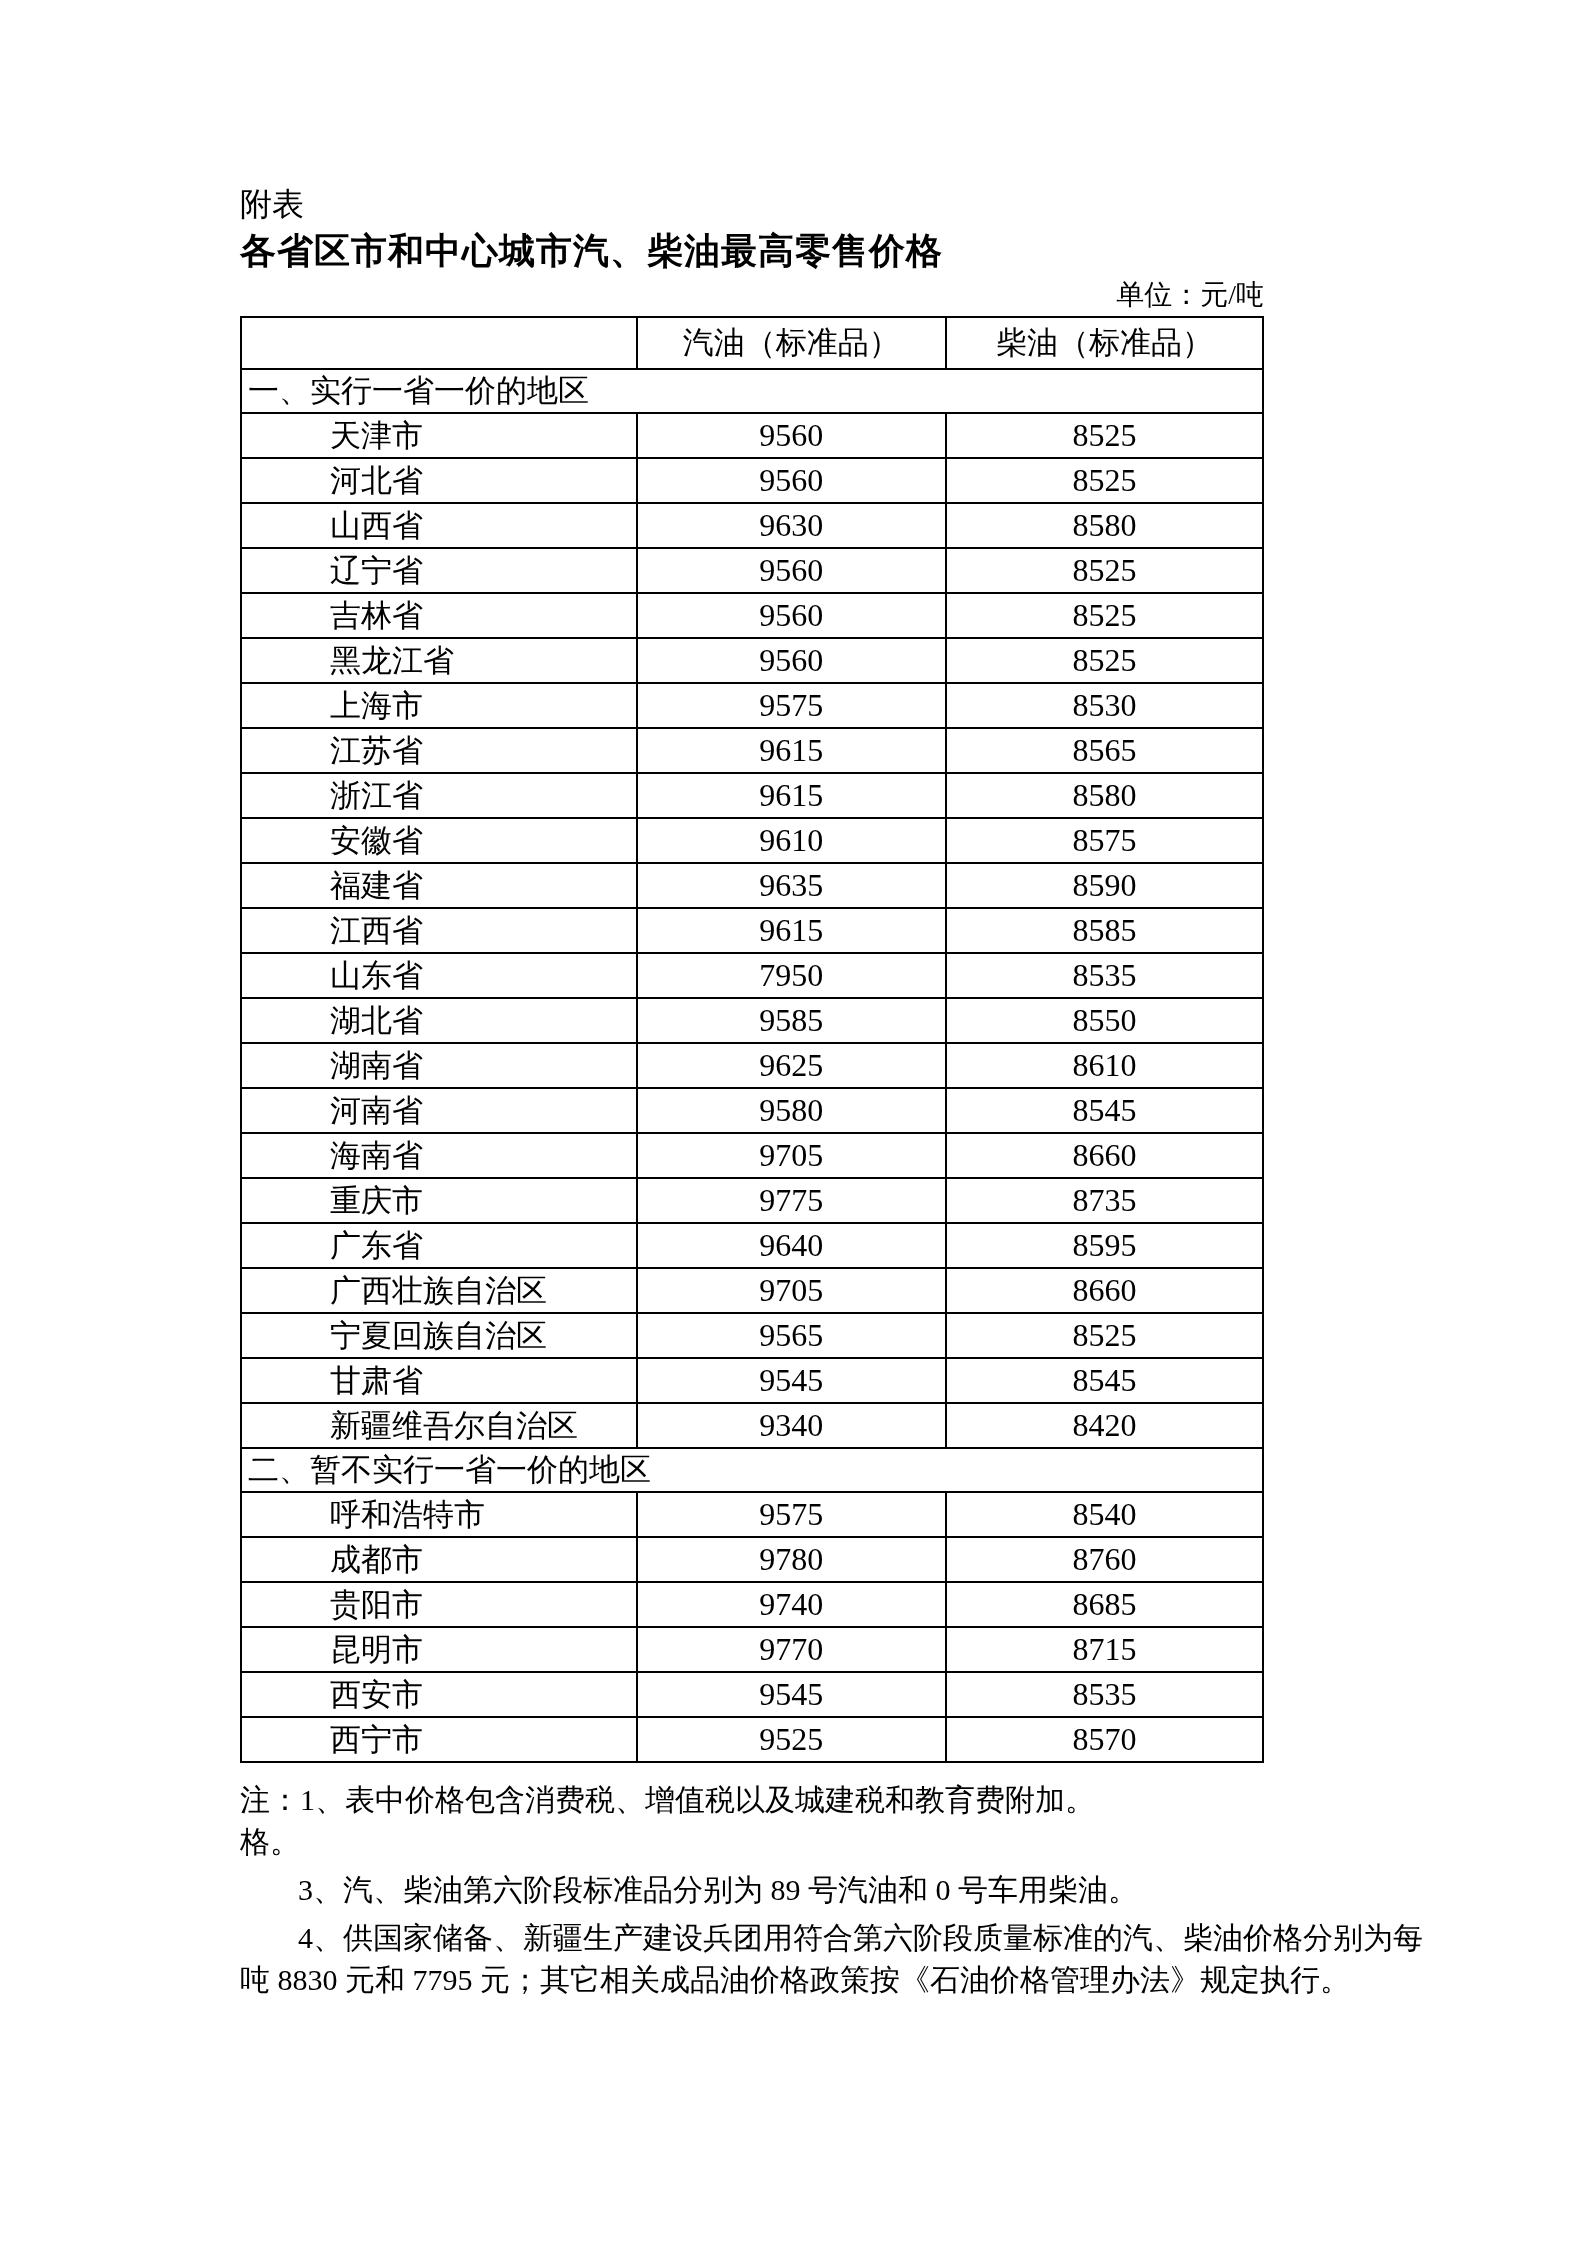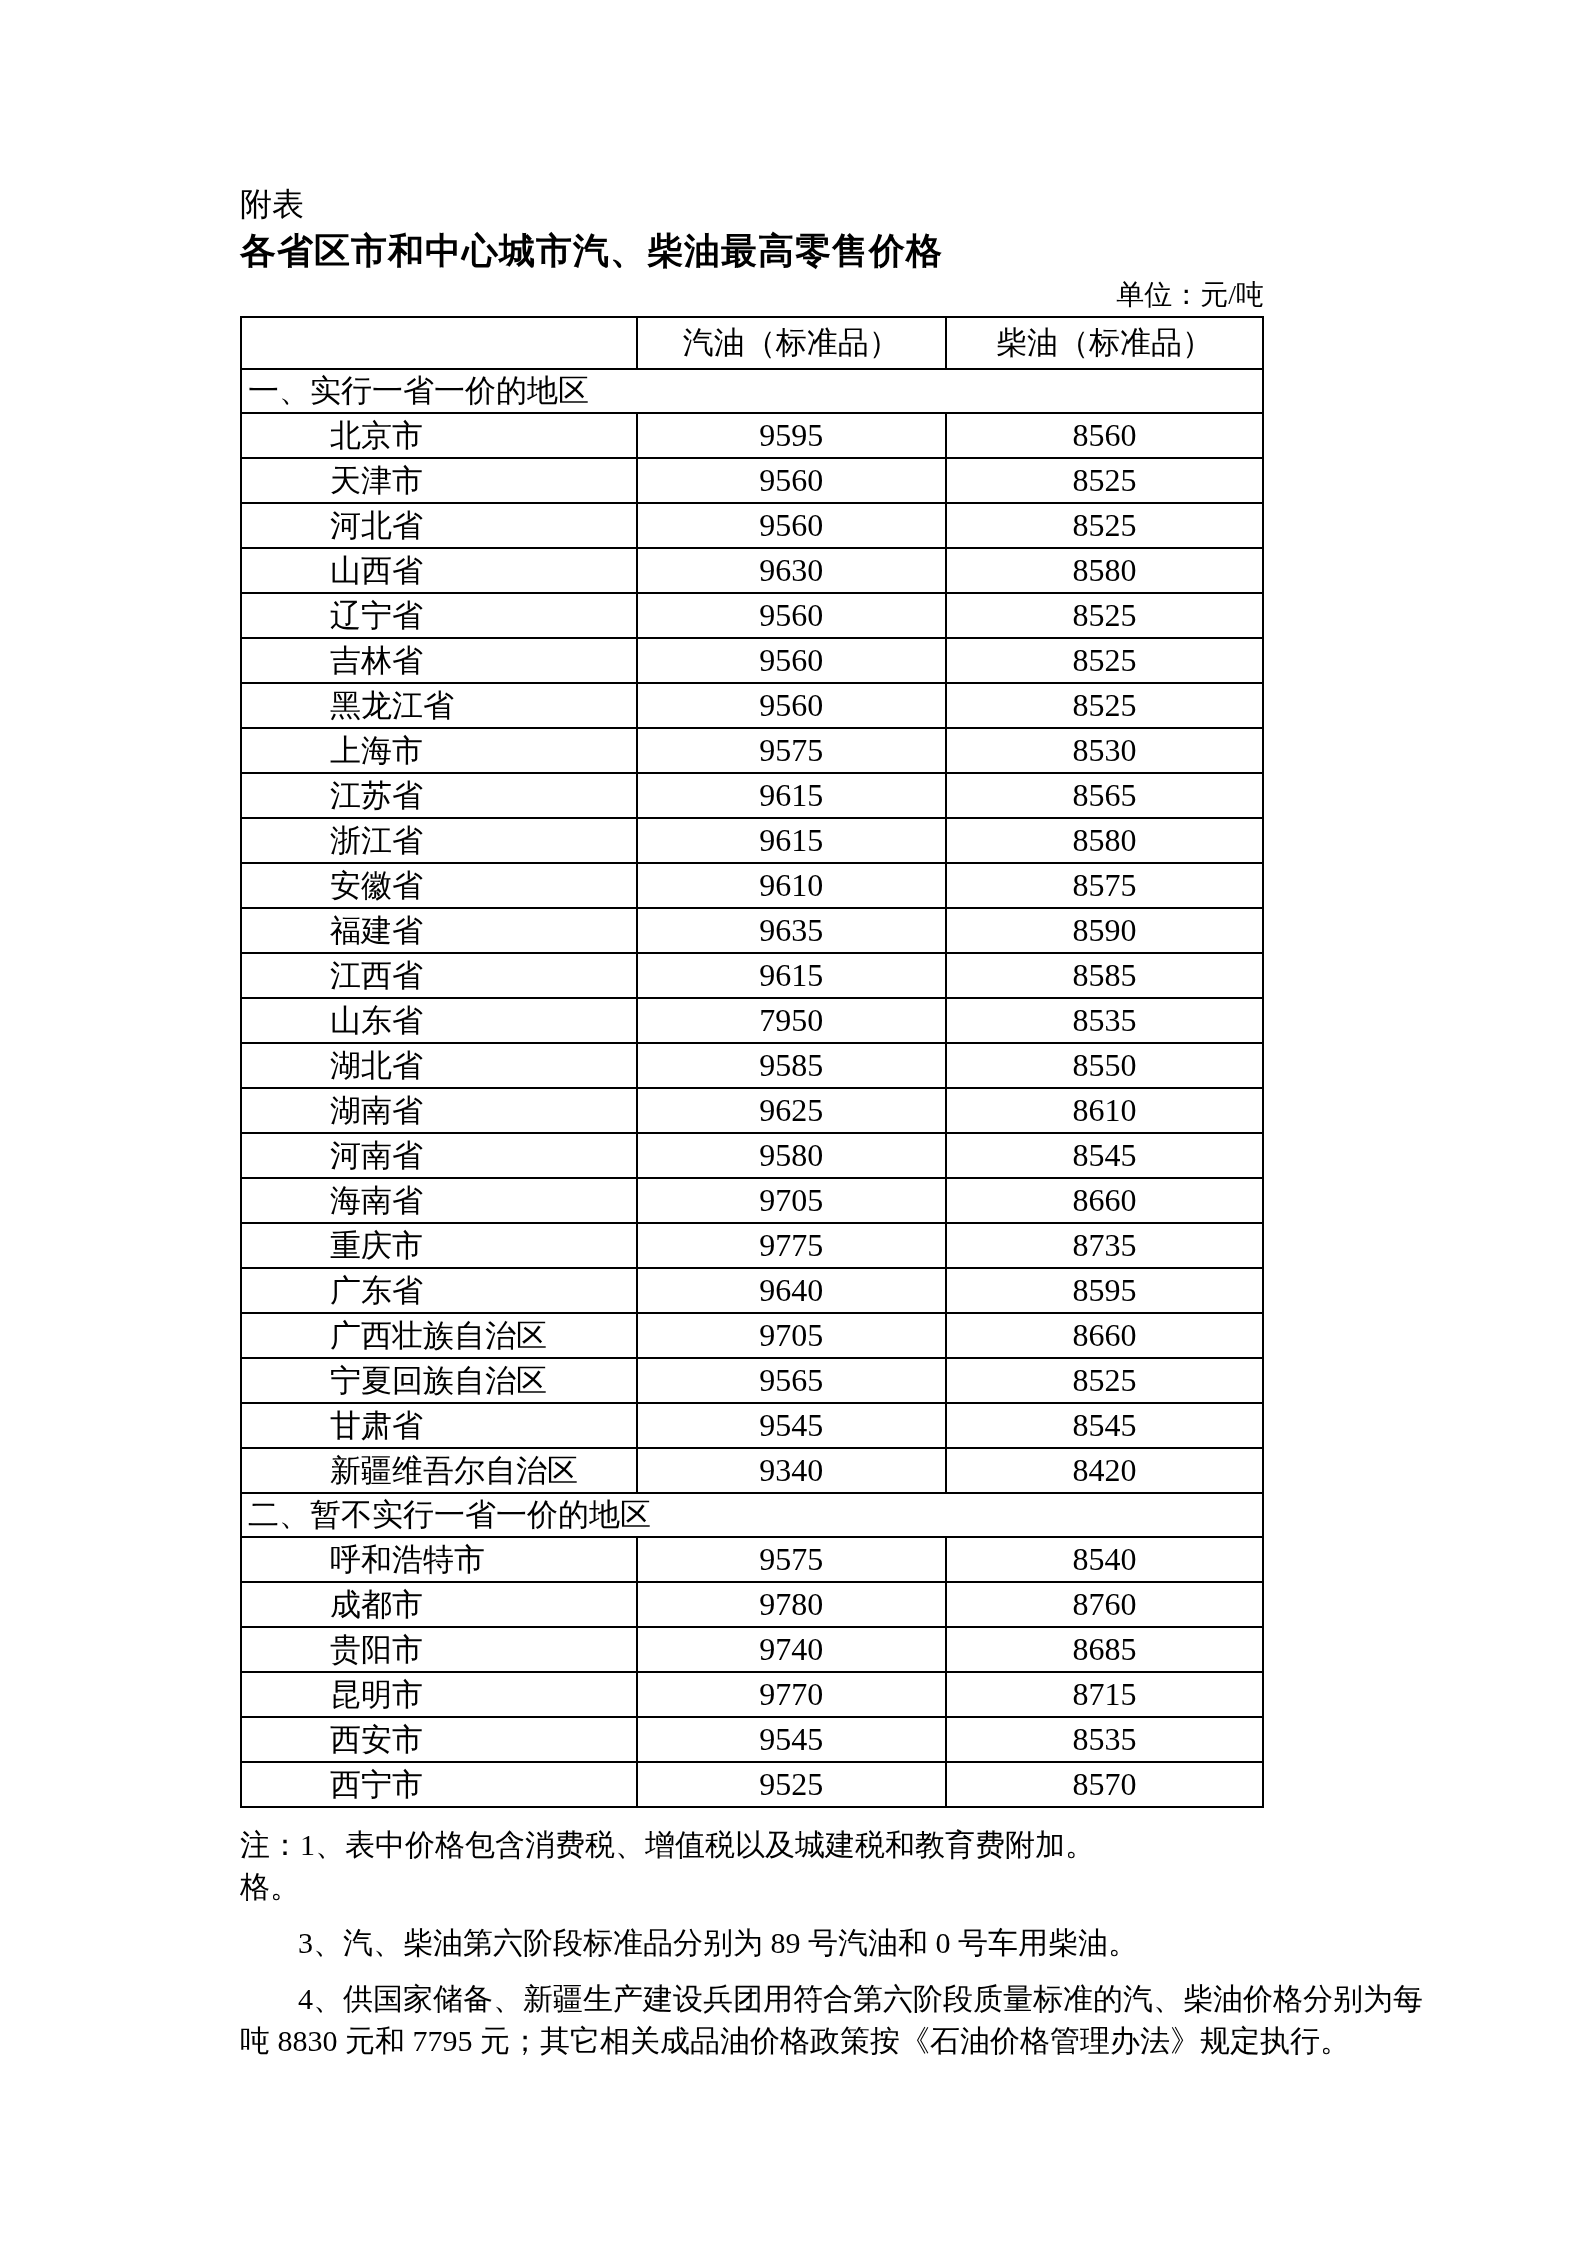--- a/index.html
+++ b/index.html
@@ -77,21 +77,21 @@
   }
   .notes {
     margin-top: 16px;
     font-size: 30px;
   }
   .note-line {
     line-height: 42px;
     white-space: nowrap;
   }
   .note-line.new-item {
-    margin-top: 14px;
+    margin-top: 6px;
   }
   .note-line.indent {
     padding-left: 58px;
   }
 </style>
 </head>
 <body>
 
 <div class="content">
 
@@ -112,25 +112,20 @@
         <th></th>
         <th>汽油（标准品）</th>
         <th>柴油（标准品）</th>
       </tr>
     </thead>
     <tbody>
         <tr class="section-row">
           <td colspan="3">一、实行一省一价的地区</td>
         </tr>
         <tr>
-          <td class="region">北京市</td>
-          <td class="num">9595</td>
-          <td class="num">8560</td>
-        </tr>
-        <tr>
           <td class="region">天津市</td>
           <td class="num">9560</td>
           <td class="num">8525</td>
         </tr>
         <tr>
           <td class="region">河北省</td>
           <td class="num">9560</td>
           <td class="num">8525</td>
         </tr>
         <tr>

